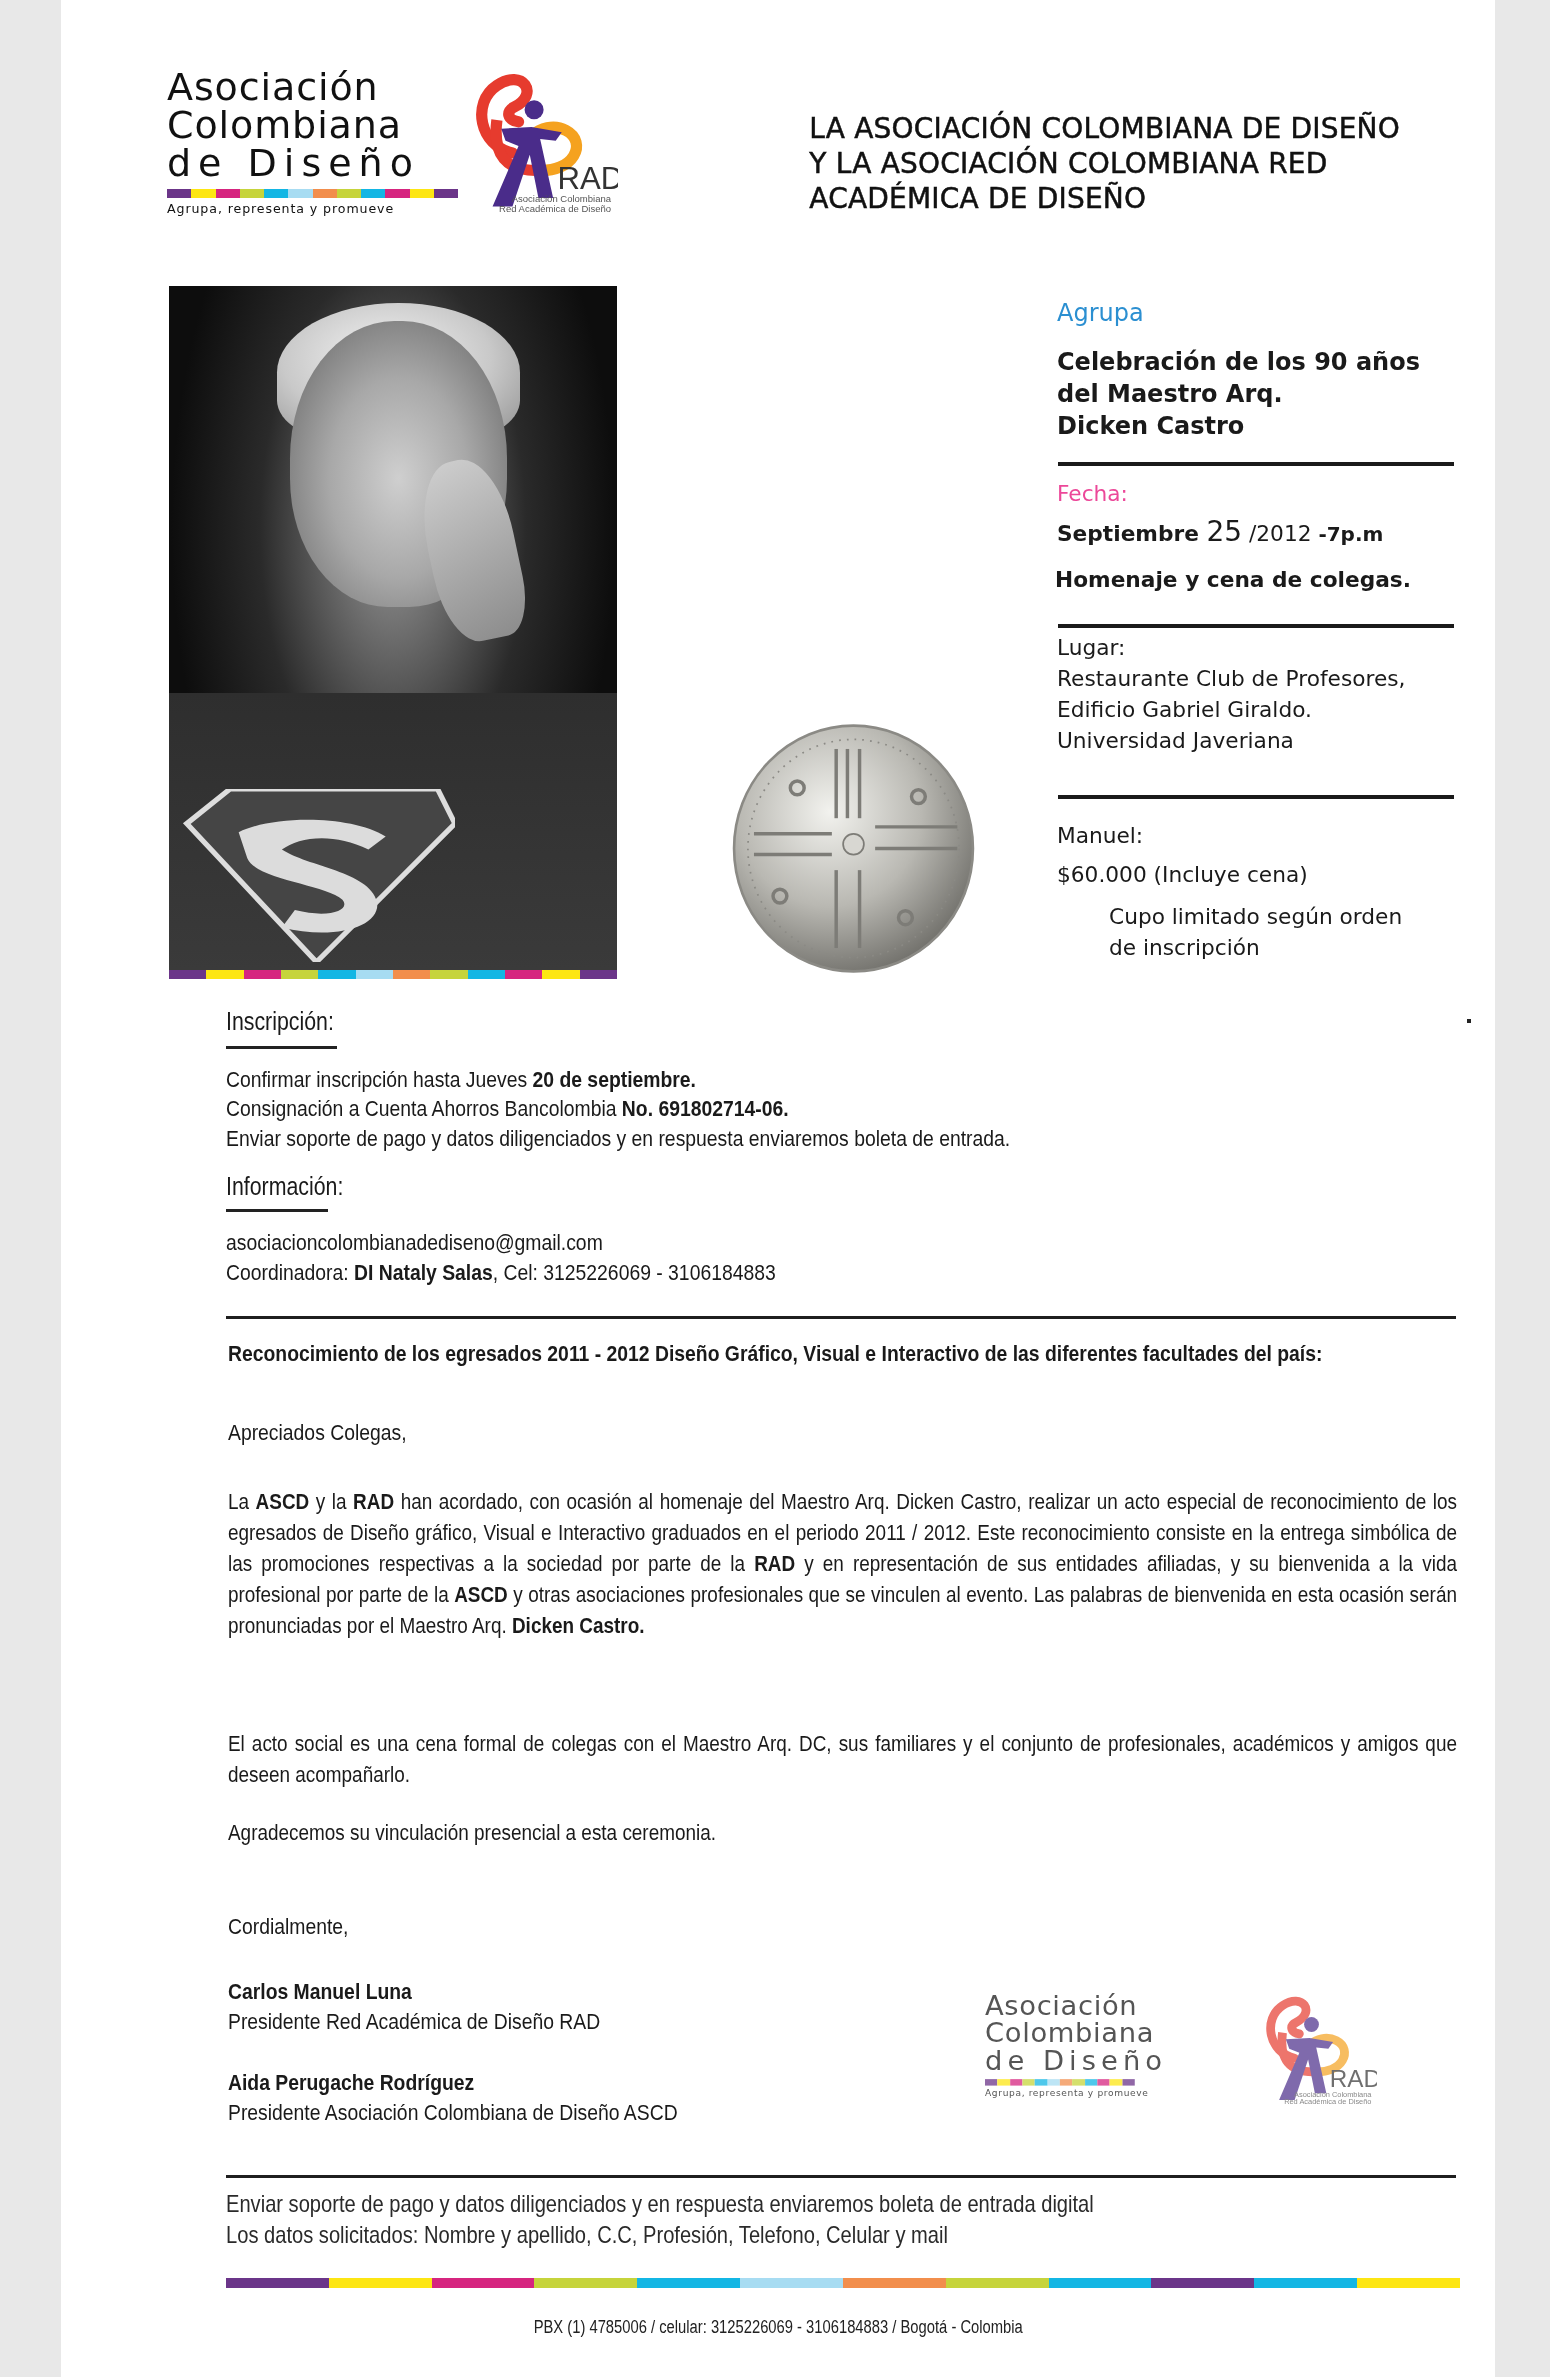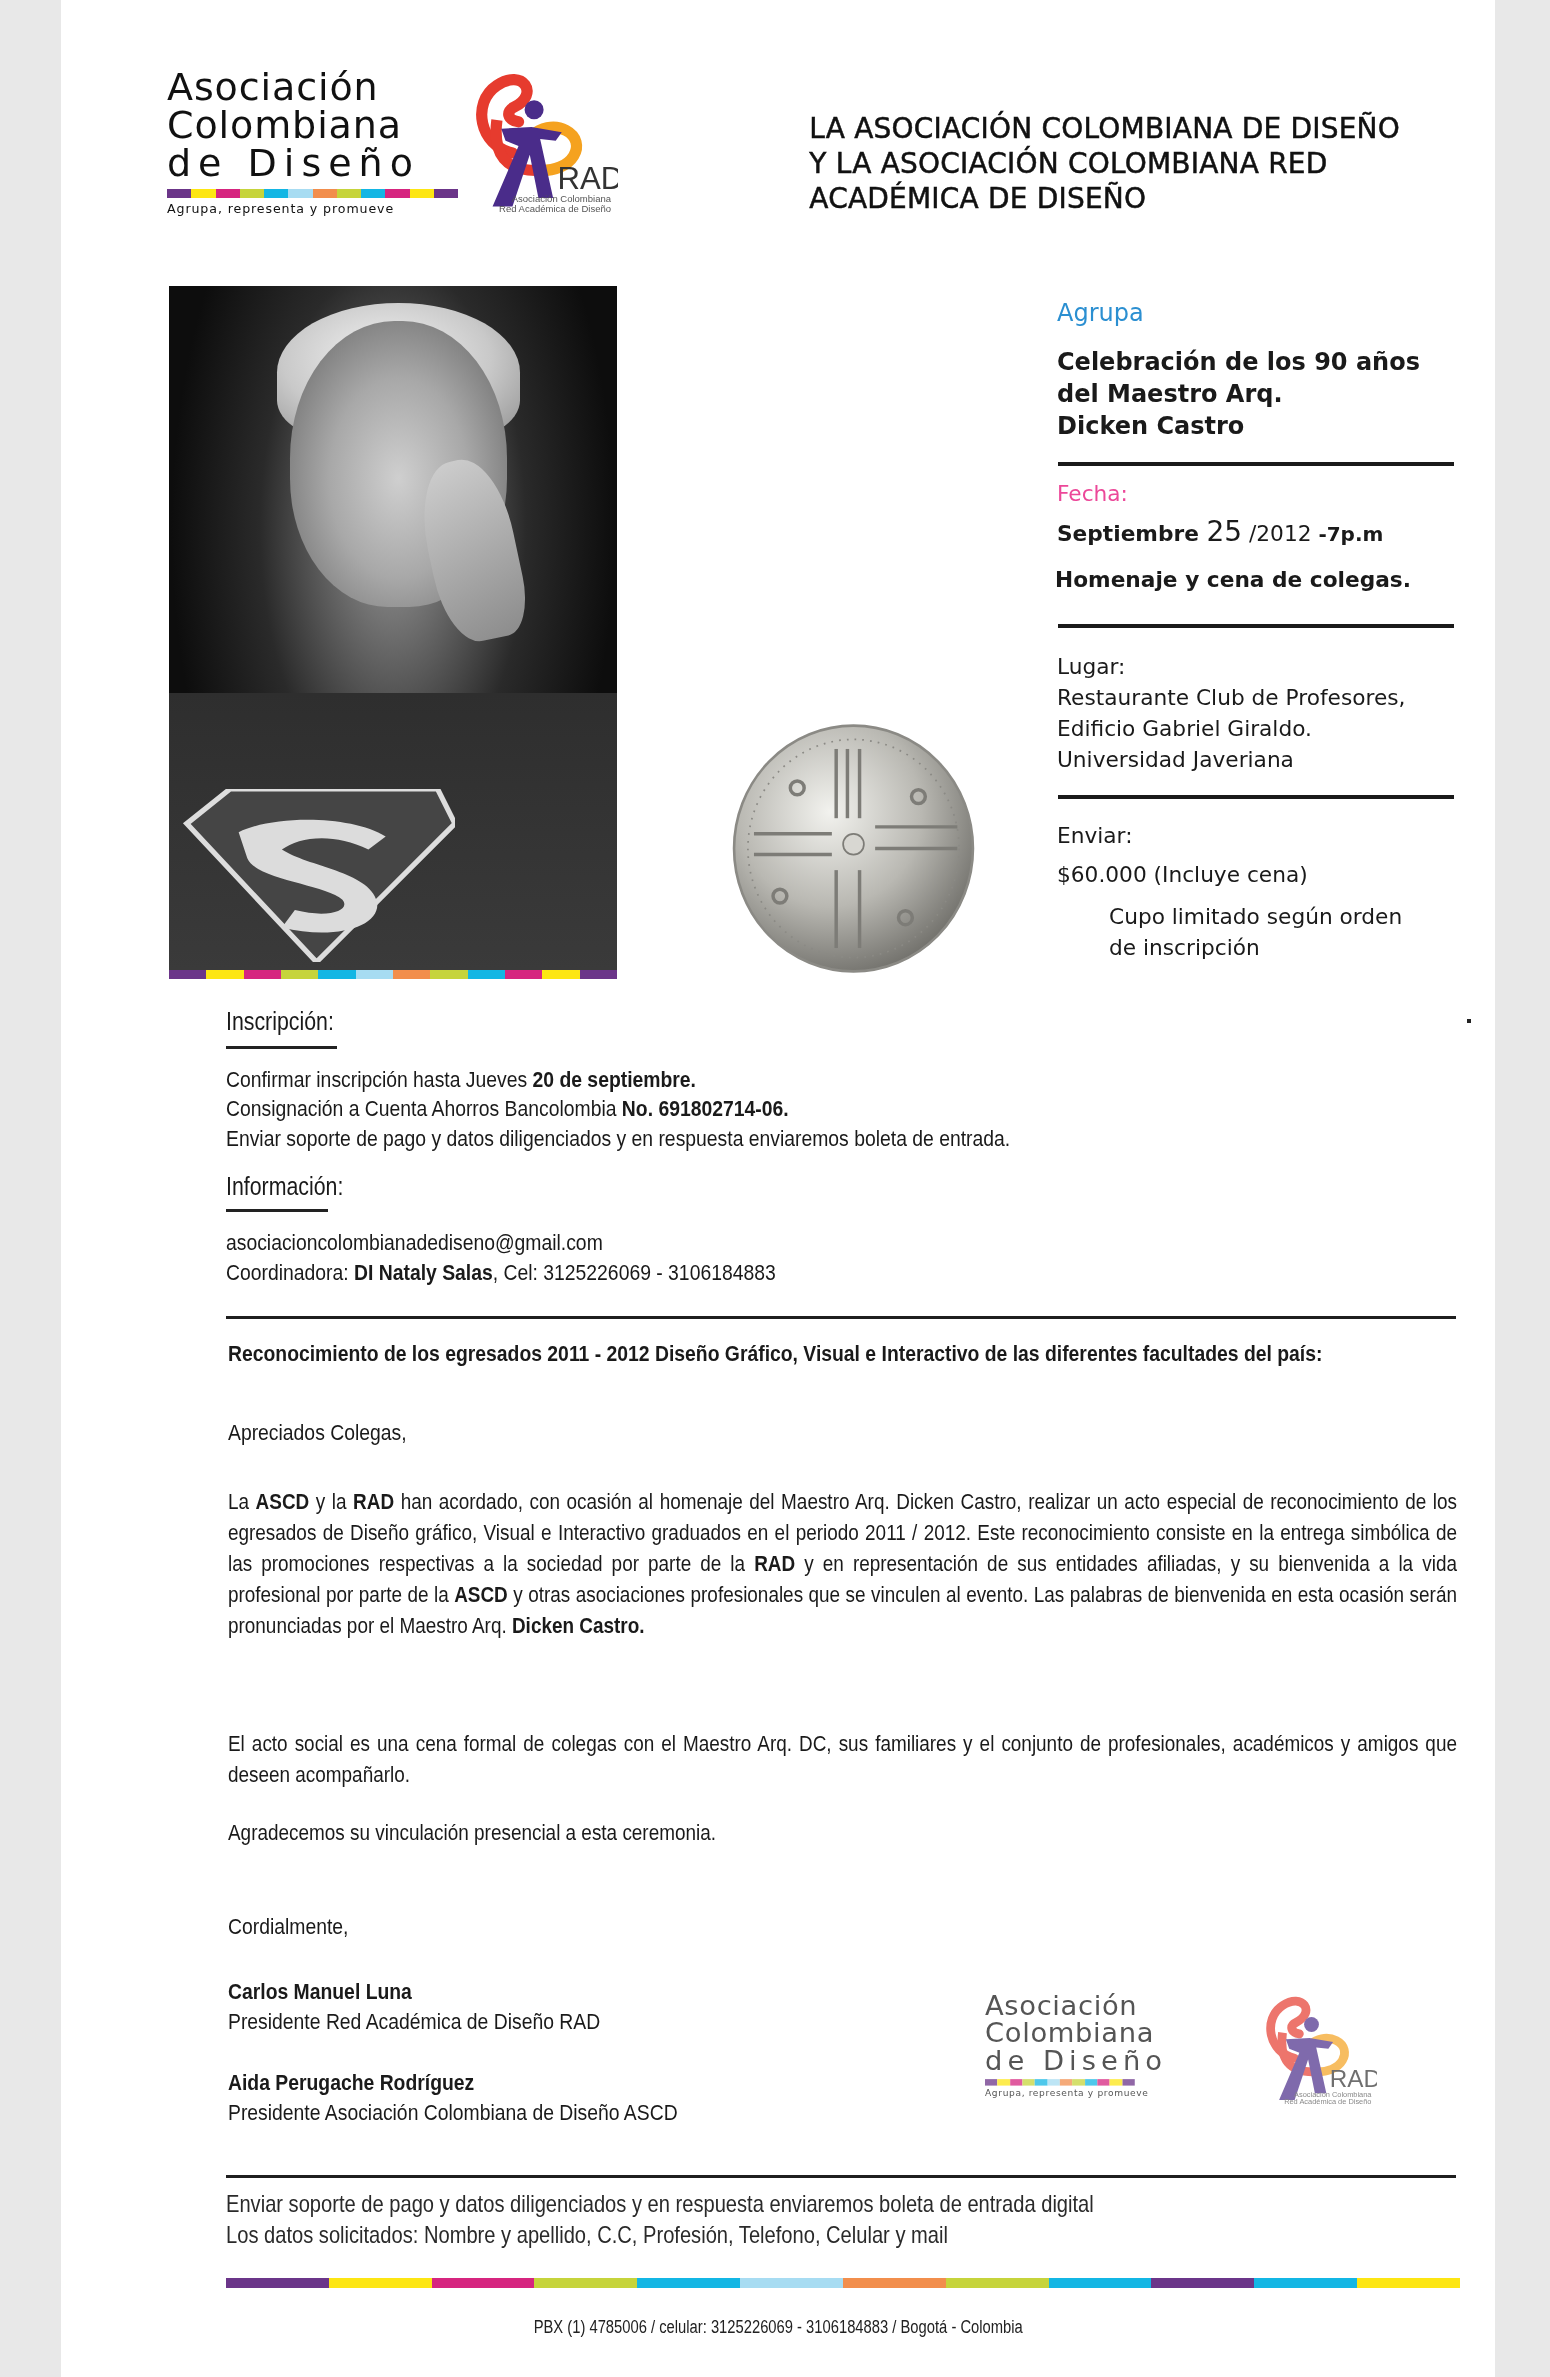--- a/index.html
+++ b/index.html
@@ -37,21 +37,21 @@
     .coin { position: absolute; left: 667px; top: 723px; width: 251px; height: 251px; }
     .invitan { position: absolute; left: 996px; top: 299px; font-size: 24px; color: #2b8fd1; }
     .celebracion { position: absolute; left: 996px; top: 346px; font-size: 24px; line-height: 32px; font-weight: bold; color: #1a1a1a; }
     .rule { position: absolute; height: 4.3px; background: #1a1a1a; }
     .label { position: absolute; font-size: 21px; color: #ec4899; }
     .fecha-line { position: absolute; left: 996px; top: 515px; font-size: 21.7px; font-weight: bold; white-space: nowrap; }
     .fecha-line .big { font-size: 28px; font-weight: normal; }
     .fecha-line .mid { font-weight: normal; }
     .fecha-line .time { font-size: 20px; }
     .homenaje { position: absolute; left: 994px; top: 567px; font-size: 21.7px; font-weight: bold; }
-    .lugar { position: absolute; left: 996px; top: 651px; font-size: 21.7px; line-height: 31px; white-space: pre-line; }
+    .lugar { position: absolute; left: 996px; top: 632px; font-size: 21.7px; line-height: 31px; white-space: pre-line; }
     .valor-label { position: absolute; left: 996px; top: 823px; font-size: 21.7px; }
     .valor-amt { position: absolute; left: 996px; top: 862px; font-size: 21.7px; }
     .cupo { position: absolute; left: 1048px; top: 901px; font-size: 21.7px; line-height: 31px; white-space: pre-line; }
     .dot { position: absolute; left: 1406px; top: 1019px; width: 3.5px; height: 4.3px; background: #222; }
 
     
     .cond { font-family: "Liberation Sans", sans-serif; transform-origin: left top; }
     .sec-head { position: absolute; left: 165px; font-size: 26px; color: #1a1a1a; }
     .sec-rule { position: absolute; left: 165px; height: 2.6px; background: #222; }
     .line { position: absolute; left: 165px; font-size: 22.5px; white-space: nowrap; color: #1a1a1a; }
@@ -183,21 +183,21 @@
   </div>
   <div class="homenaje">Homenaje y cena de colegas.</div>
   <div class="rule" style="left:997px; top:624px; width:396px;"></div>
 
   <div class="lugar">Lugar:
 Restaurante Club de Profesores,
 Edificio Gabriel Giraldo.
 Universidad Javeriana</div>
   <div class="rule" style="left:997px; top:795px; width:396px;"></div>
 
-  <div class="valor-label">Enviar:</div>
+  <div class="valor-label">Manuel:</div>
   <div class="valor-amt">$60.000 (Incluye cena)</div>
   <div class="cupo">Cupo limitado según orden
 de inscripción</div>
   <div class="dot"></div>
 
   <div class="sec-head cond" style="top:1006px; transform: scaleX(0.82);">Inscripción:</div>
   <div class="sec-rule" style="top:1046px; width:111px;"></div>
 
   <div class="line cond" style="top:1067px; transform: scaleX(0.86);">
     <span>Confirmar inscripción hasta Jueves </span><b>20 de septiembre.</b>

